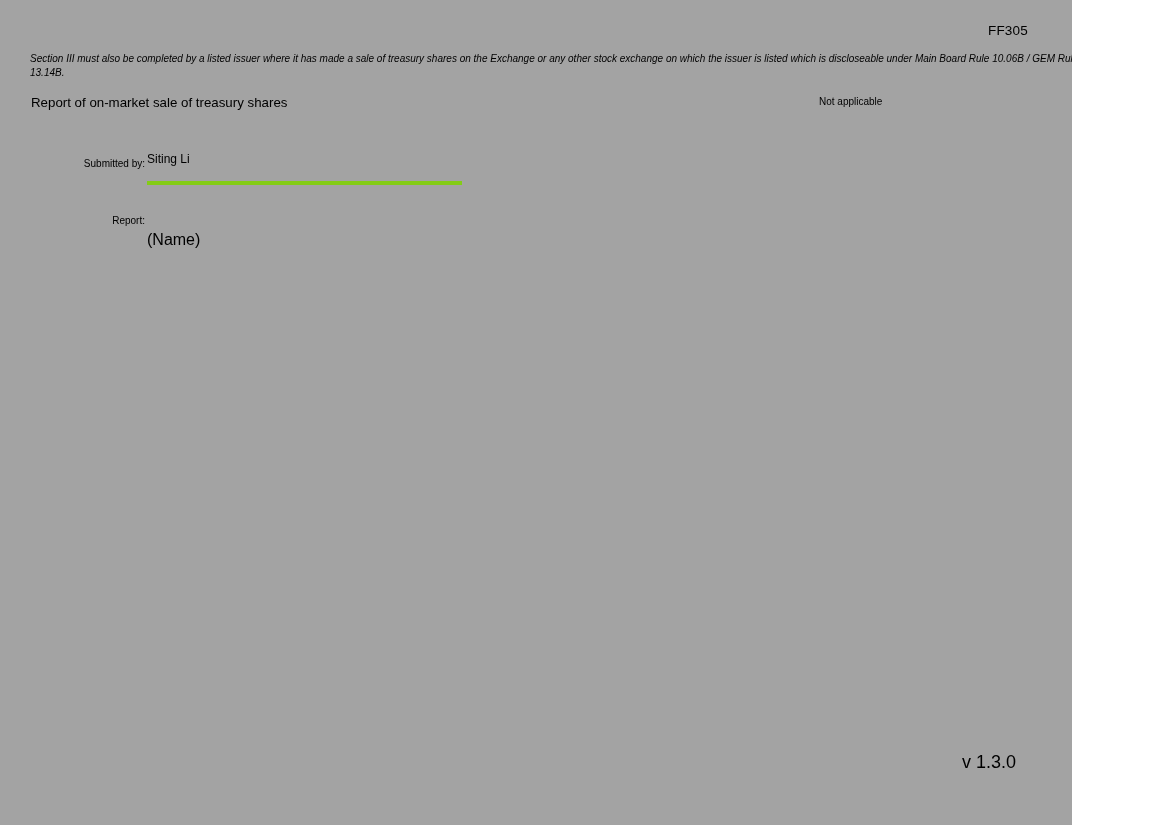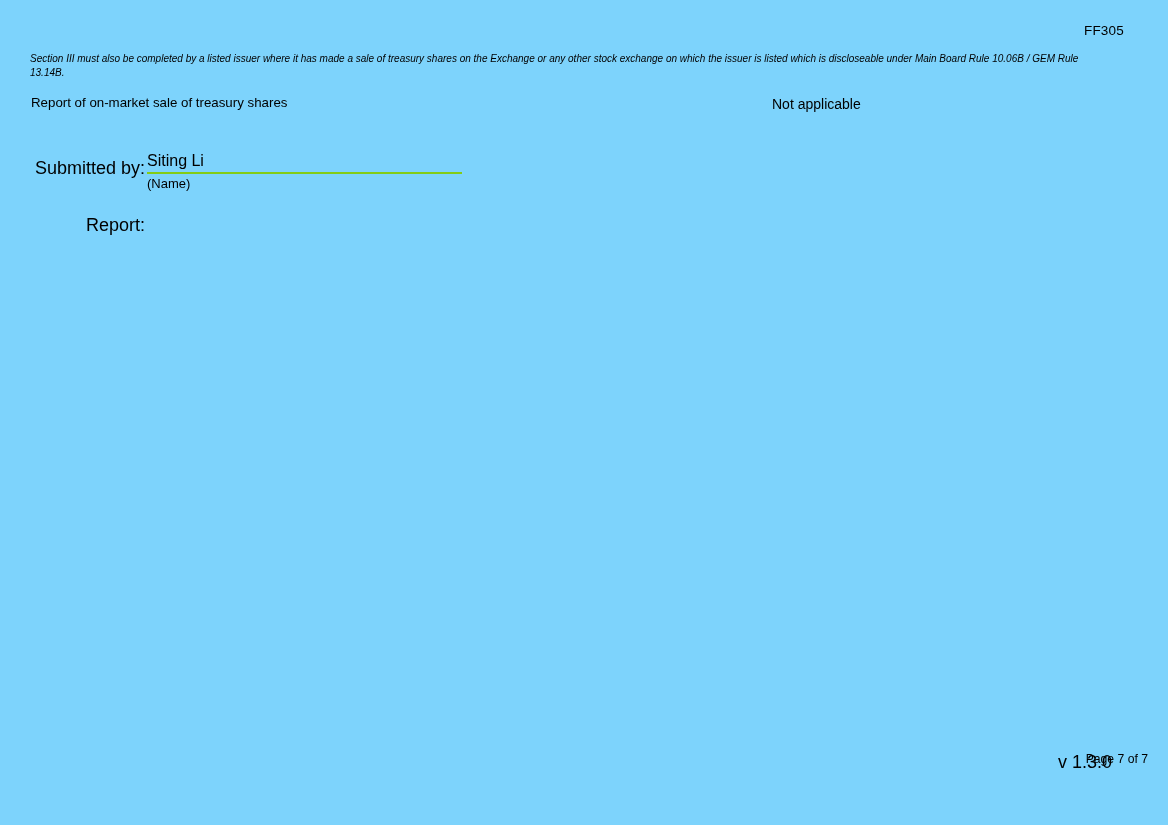--- a/index.html
+++ b/index.html
@@ -6,23 +6,23 @@
     margin: 0;
     padding: 0;
     background: #ffffff;
   }
   body {
     font-family: "Liberation Sans", sans-serif;
     color: #000000;
   }
   .page {
     position: relative;
-    width: 1168px;
+    width: 1072px;
     height: 825px;
-    background: #7dd3fc;
+    background: #a3a3a3;
     overflow: hidden;
   }
   .form-code {
     position: absolute;
     top: 23px;
     right: 44px;
     font-size: 13.5px;
     color: #000;
     letter-spacing: 0.2px;
   }
@@ -47,36 +47,36 @@
     position: absolute;
     left: 0;
     top: 0;
     font-size: 13.3px;
     font-weight: normal;
     color: #000;
     white-space: nowrap;
   }
   .section-status {
     position: absolute;
-    left: 741px;
+    left: 788px;
     top: 1px;
-    font-size: 14px;
+    font-size: 10px;
     color: #000;
     white-space: nowrap;
   }
 
   .sig-block {
     position: absolute;
     top: 152px;
     left: 0;
     width: 600px;
   }
   .sig-label {
     position: absolute;
-    font-size: 18px;
+    font-size: 10px;
     color: #000;
     text-align: right;
     white-space: nowrap;
   }
   .sig-label.submitted {
     left: 0;
     width: 145px;
     top: 6px;
   }
   .sig-label.title {
@@ -85,32 +85,33 @@
     top: 63px;
   }
   .sig-field {
     position: absolute;
     left: 147px;
     width: 315px;
   }
   .sig-field.f1 { top: 0px; }
   .sig-field.f2 { top: 57px; }
   .sig-value {
-    font-size: 16px;
+    font-size: 12px;
     color: #000;
-    padding-bottom: 2px;
-    border-bottom: 2px solid #84cc16;
+    padding-bottom: 14px;
+    border-bottom: 4px solid #84cc16;
     min-height: 15px;
     white-space: nowrap;
   }
   .sig-caption {
-    font-size: 13px;
+    font-size: 16px;
     color: #000;
     padding-top: 2px;
     white-space: nowrap;
+    margin-top: 44px;
   }
 
   .footer-page {
     position: absolute;
     top: 752px;
     left: 0;
     width: 1148px;
     text-align: right;
     font-size: 12.2px;
     color: #000;

